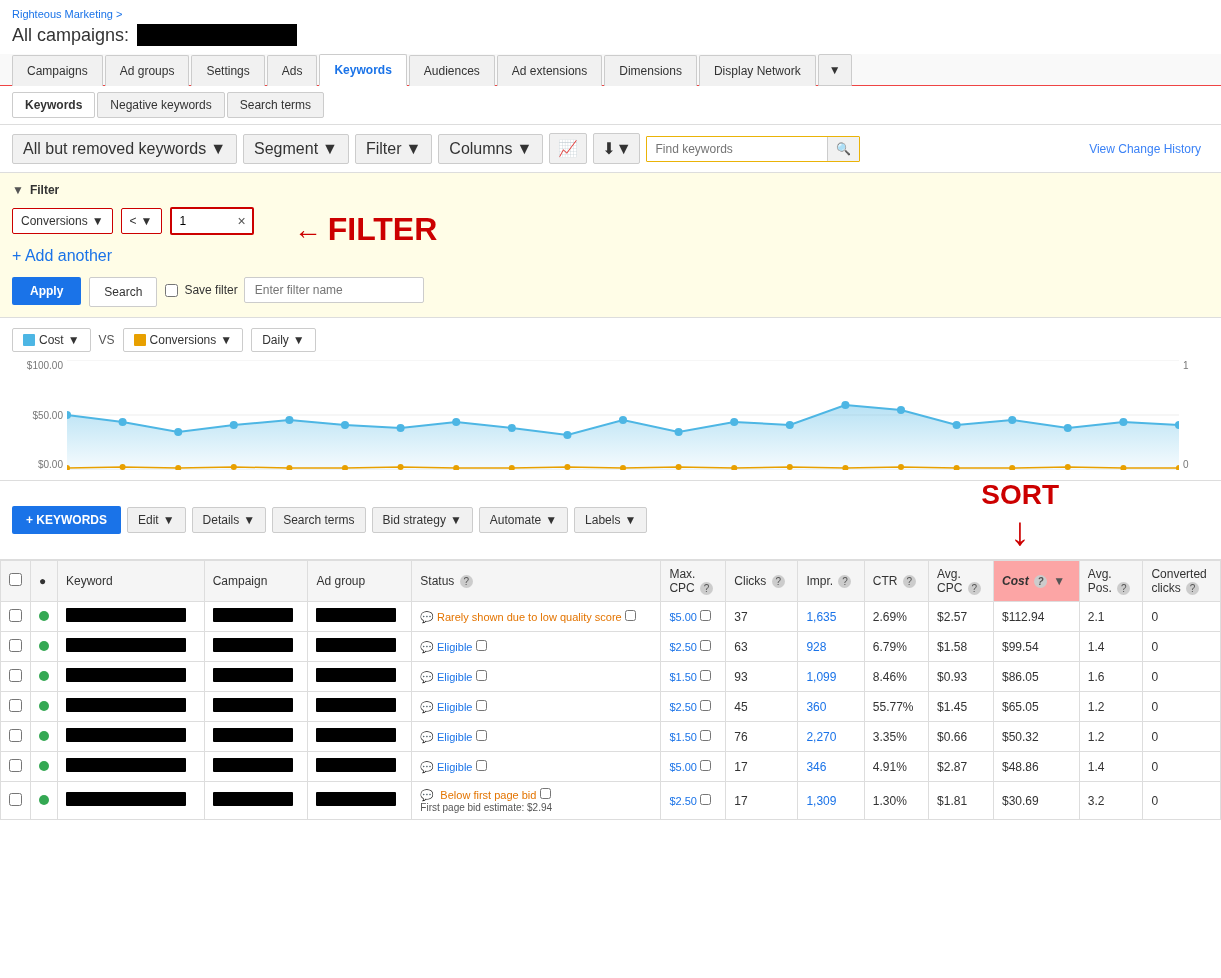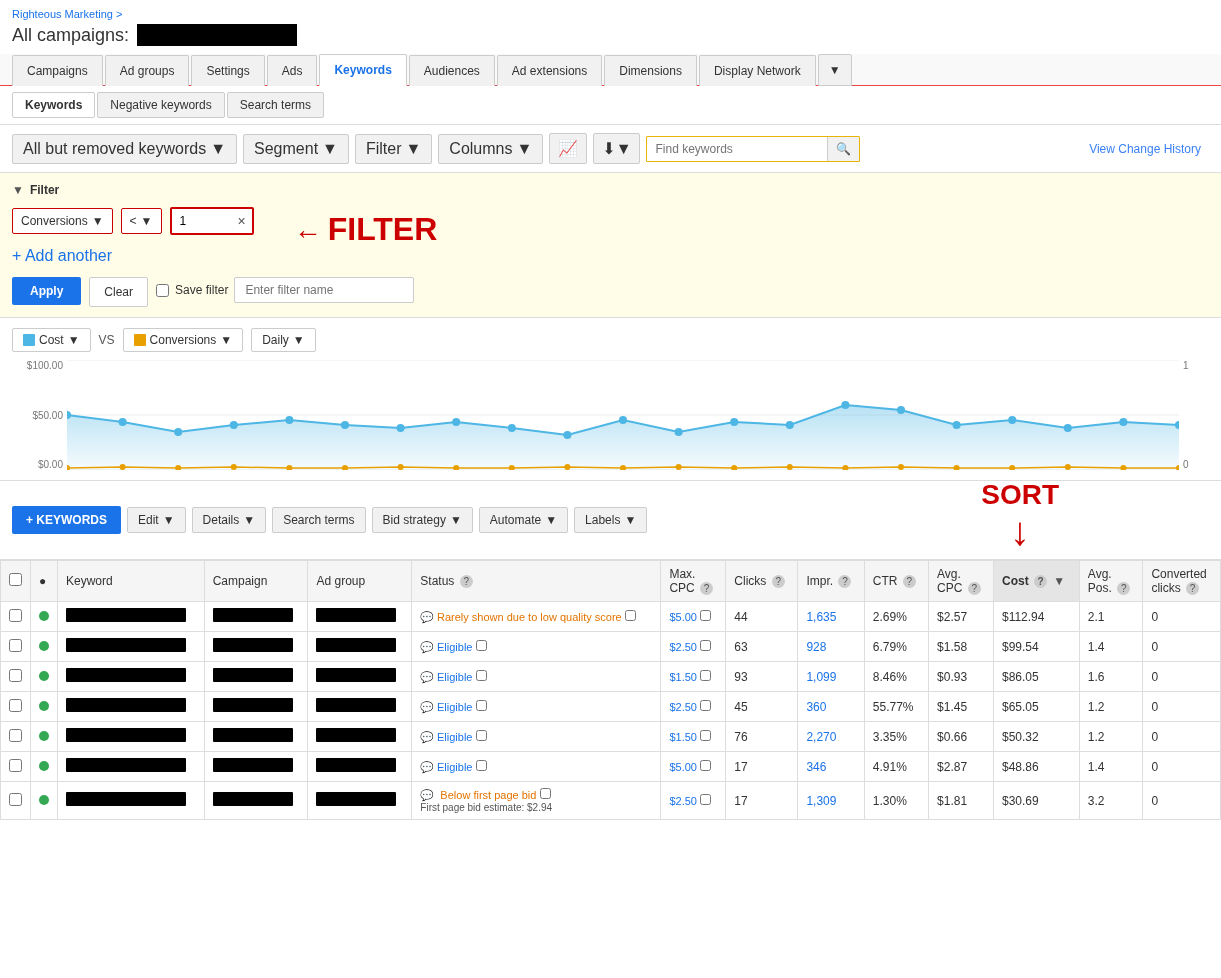--- a/index.html
+++ b/index.html
@@ -61,21 +61,21 @@
     .chart-dates { display: flex; justify-content: space-between; font-size: 10px; color: #777; padding: 2px 0 8px; }
 
     
     .kw-toolbar { display: flex; align-items: center; padding: 8px 12px; gap: 6px; border-bottom: 1px solid #ddd; }
     .btn-keywords { padding: 7px 14px; background: #1a73e8; color: #fff; border: none; border-radius: 2px; font-size: 12px; cursor: pointer; font-weight: bold; display: flex; align-items: center; gap: 4px; }
     .kw-btn { padding: 5px 10px; font-size: 12px; cursor: pointer; border: 1px solid #ccc; background: #f1f1f1; color: #333; border-radius: 2px; display: flex; align-items: center; gap: 4px; }
 
     
     .data-table { width: 100%; border-collapse: collapse; font-size: 12px; }
     .data-table th { background: #f5f5f5; border: 1px solid #ddd; padding: 6px 8px; text-align: left; font-weight: normal; color: #333; white-space: nowrap; vertical-align: middle; }
-    .data-table th.sorted { background: #e5e5e5; font-weight: bold; }
+    .data-table th.sorted { background: #fca5a5; font-weight: bold; font-style: italic; }
     .data-table th .sort-icon { color: #555; margin-left: 3px; }
     .data-table td { border: 1px solid #ddd; padding: 6px 8px; vertical-align: middle; }
     .total-row td { background: #f5f5f5; font-weight: bold; }
     .help-icon { display: inline-block; width: 13px; height: 13px; border-radius: 50%; background: #ccc; color: #555; font-size: 10px; text-align: center; line-height: 13px; cursor: pointer; margin-left: 2px; }
     .green-dot { width: 10px; height: 10px; background: #34a853; border-radius: 50%; display: inline-block; }
     .eligible { color: #1a73e8; cursor: pointer; font-size: 11px; }
     .status-warn { color: #e37400; cursor: pointer; font-size: 11px; }
     .status-bid { color: #e37400; cursor: pointer; font-size: 11px; }
     .cpc-val { color: #1a73e8; font-size: 11px; }
     .impr-val { color: #1a73e8; cursor: pointer; }
@@ -174,21 +174,21 @@
     <div style="display:flex; align-items:center; gap:12px; margin-top:4px; pointer-events:none;">
       <div style="display:flex; align-items:center;">
         <span style="font-size:28px; color:#cc0000; margin-right:6px;">←</span>
         <span style="font-size:32px; font-weight:bold; color:#cc0000;">FILTER</span>
       </div>
     </div>
   </div>
 
   <div class="filter-actions">
     <button class="btn-apply">Apply</button>
-    <button class="btn-clear">Clear</button>
+    <button class="btn-clear">Search</button>
     <div class="save-filter-container">
       <input type="checkbox" style="">
       <span>Save filter</span>
       <input type="text" class="filter-name-input" placeholder="Enter filter name" style="">
     </div>
   </div>
 </div>
 
 <div class="chart-area">
   <div class="chart-controls">
@@ -348,21 +348,21 @@
 
 
       <tr>
         <td><input type="checkbox" style=""></td>
         <td><span class="green-dot"></span></td>
         <td class="kw-cell"><span class="redacted" style="width:120px; height:14px; display:inline-block;"></span></td>
         <td><span class="redacted" style="width:80px; height:14px; display:inline-block;"></span></td>
         <td><span class="redacted" style="width:80px; height:14px; display:inline-block;"></span></td>
         <td><span class="speech-bubble">💬</span><span class="status-warn">Rarely shown due to low quality score</span> <input type="checkbox" style="width: 11px; height: 11px;"></td>
         <td><span class="cpc-val">$5.00</span> <input type="checkbox" style="width: 11px; height: 11px;"></td>
-        <td>44</td>
+        <td>37</td>
         <td><span class="impr-val">1,635</span></td>
         <td>2.69%</td>
         <td>$2.57</td>
         <td>$112.94</td>
         <td>2.1</td>
         <td>0</td>
       </tr>
 
       <tr>
         <td><input type="checkbox" style=""></td>

